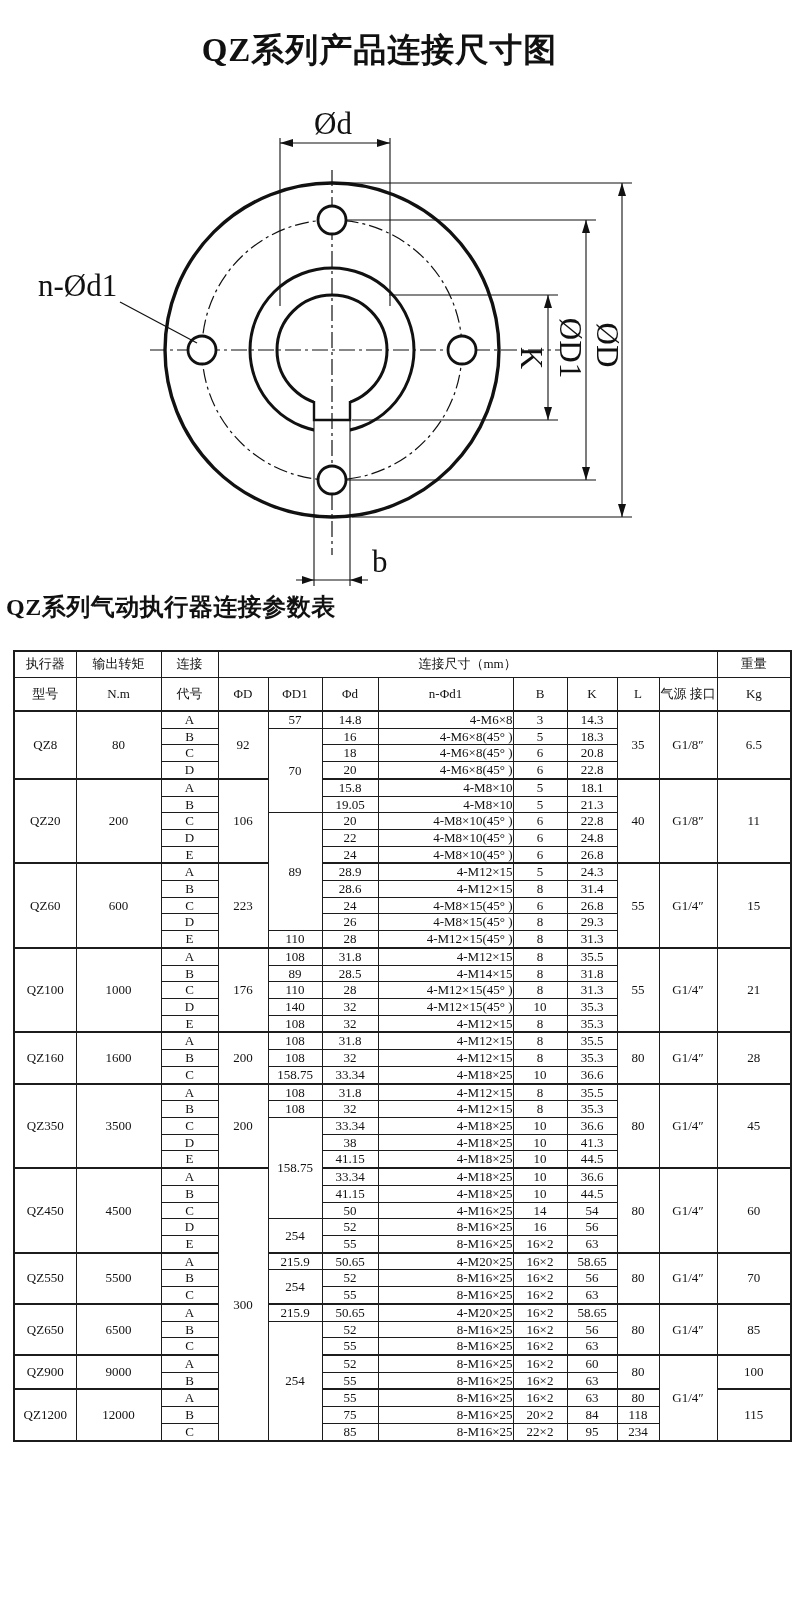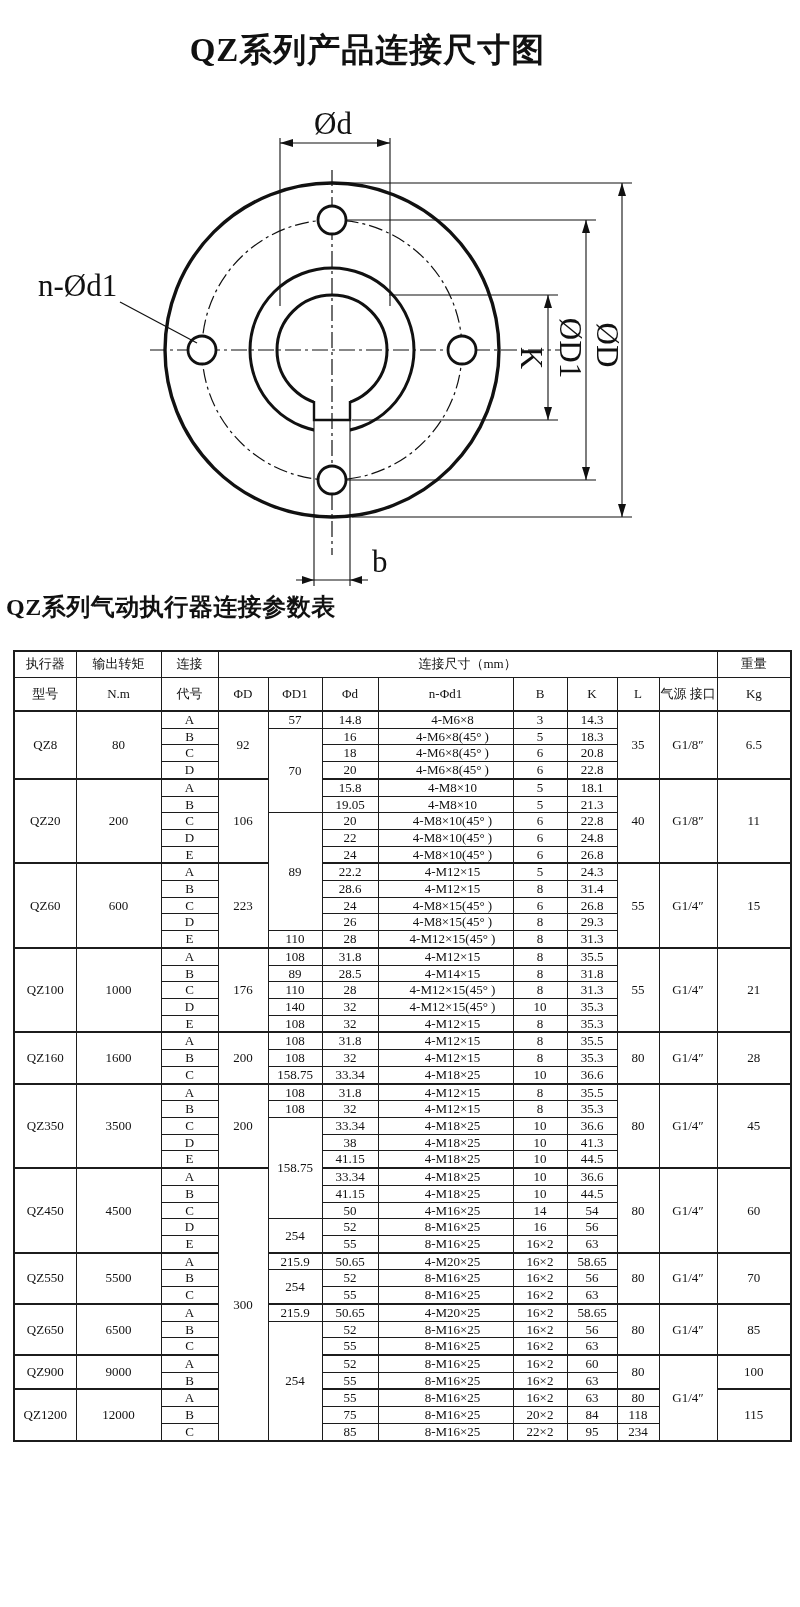--- a/index.html
+++ b/index.html
@@ -1,25 +1,25 @@
 <!DOCTYPE html>
 <html><head>
 <meta charset="utf-8">
 <style>
   html,body{margin:0;padding:0;background:#ffffff;}
   body{width:800px;height:1607px;position:relative;font-family:"Liberation Serif","DejaVu Serif",serif;color:#111;}
-  .page-title{position:absolute;top:6px;left:0;width:735px;text-align:center;font-size:33px;font-weight:700;letter-spacing:1px;}
+  .page-title{position:absolute;top:6px;left:12px;width:735px;text-align:center;font-size:33px;font-weight:700;letter-spacing:1px;}
   .sub-title{position:absolute;top:591px;left:6px;font-size:24px;font-weight:700;letter-spacing:0.5px;text-align:center;}
   svg.drawing{position:absolute;top:100px;left:0;}
   .dim-label{font-family:"Liberation Serif","DejaVu Serif",serif;font-size:31px;fill:#111;}
   table.ptable{position:absolute;top:650px;left:13px;width:777px;height:792px;border-collapse:collapse;table-layout:fixed;border:2px solid #1c1c1c;font-size:13px;}
   .ptable th,.ptable td{border:1px solid #1c1c1c;text-align:center;vertical-align:middle;padding:0;font-weight:normal;line-height:1.05;overflow:hidden;}
   .ptable thead tr.h1{height:26px;}
   .ptable thead tr.h2{height:34px;}
-  .ptable td.nd{text-align:center;padding-left:14px;font-family:Liberation Serif, serif;}
+  .ptable td.nd{text-align:right;padding-left:14px;font-family:Liberation Serif, serif;}
   .ptable tr.grp td{border-top:2px solid #1c1c1c;}
   .ptable tbody td{font-size:13px;}
 </style>
 </head>
 <body>
 
 <h1 class="page-title">QZ系列产品连接尺寸图</h1>
 
 <svg class="drawing" width="800" height="500" viewBox="0 100 800 500">
 
@@ -197,21 +197,21 @@
         <td>24</td>
         <td class="nd">4-M8×10(45° )</td>
         <td>6</td>
         <td>26.8</td>
       </tr>
       <tr class="grp">
         <td rowspan="5">QZ60</td>
         <td rowspan="5">600</td>
         <td>A</td>
         <td rowspan="5">223</td>
-        <td>22.2</td>
+        <td>28.9</td>
         <td class="nd">4-M12×15</td>
         <td>5</td>
         <td>24.3</td>
         <td rowspan="5">55</td>
         <td rowspan="5">G1/4″</td>
         <td rowspan="5">15</td>
       </tr>
       <tr>
         <td>B</td>
         <td>28.6</td>

